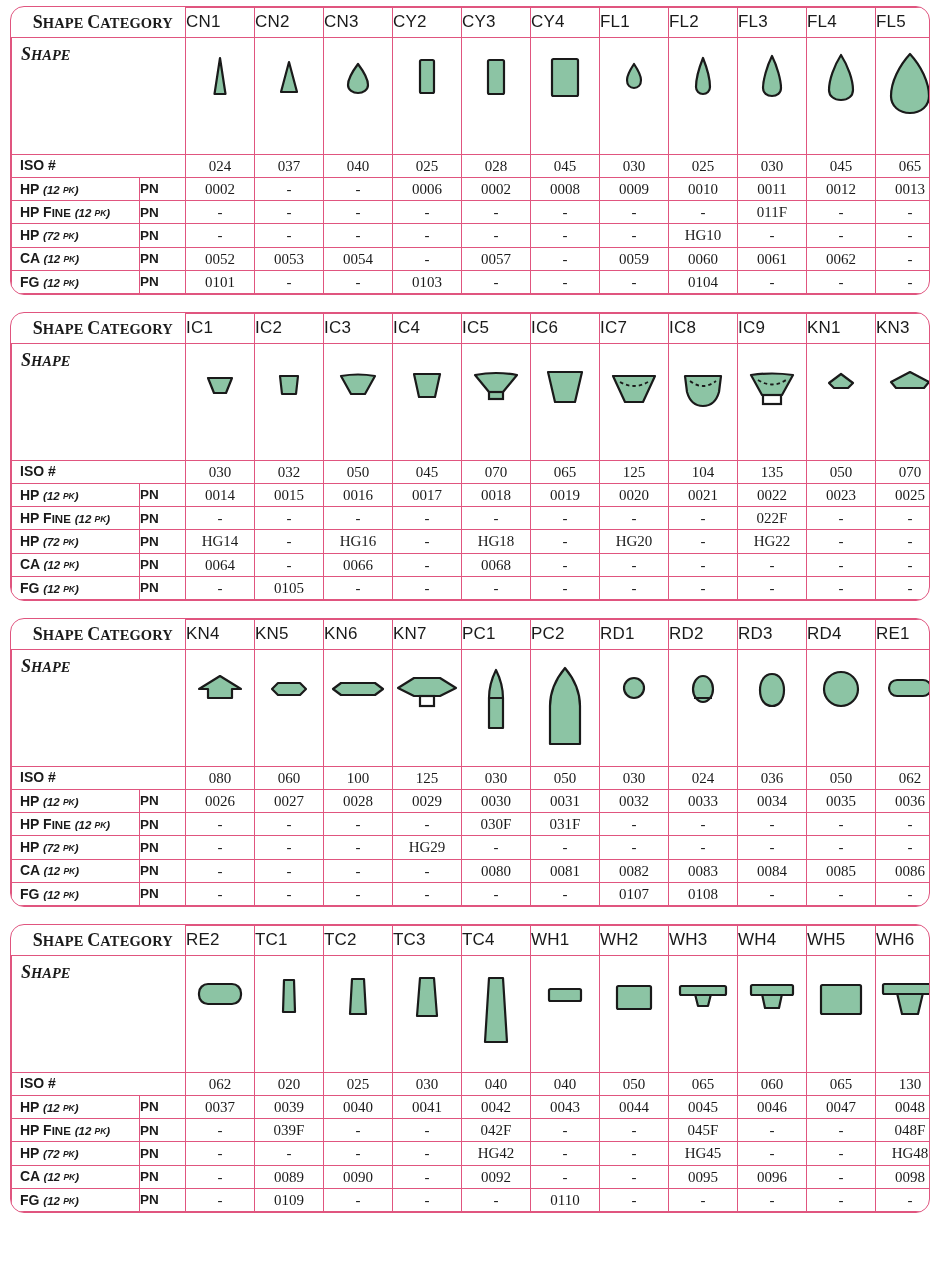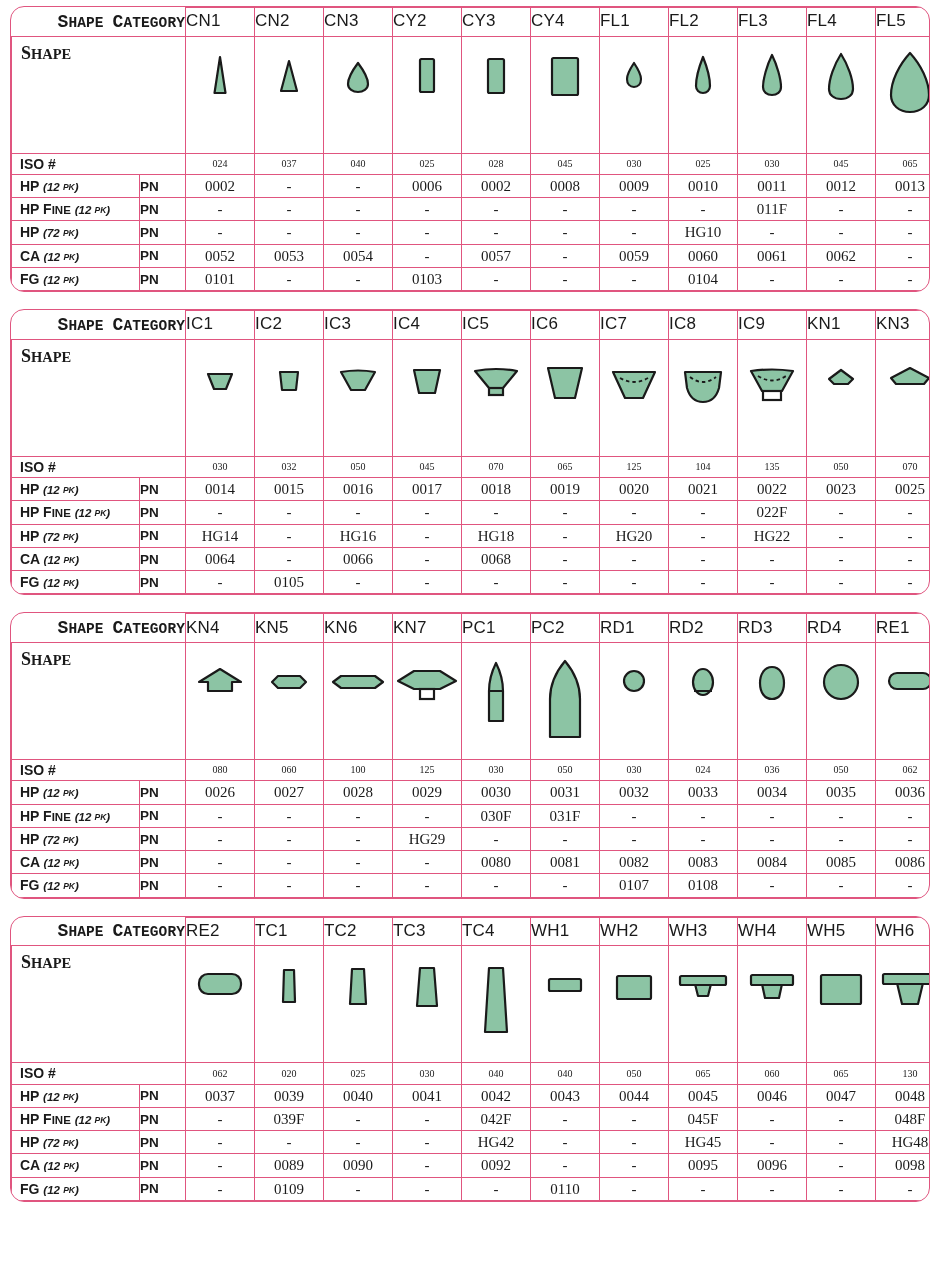--- a/index.html
+++ b/index.html
@@ -22,45 +22,46 @@
   td,th{ border:1.1px solid #e0557f; padding:0; vertical-align:middle; }
   tr:first-child td:first-child{border-top:none;border-left:none;}
 
   
   col.lbl{ width:128px; }
   col.pn{  width:46px; }
   col.dat{ width:69px; }
 
   
   .hdr-label{
-    font-family:Liberation Mono, monospace;
+    font-family:Liberation Serif, serif;
     font-weight:bold;
     font-size:14.5px;
     letter-spacing:.1px;
     padding:4px 0 4px 9px;
-    text-align:right;
+    text-align:center;
     white-space:nowrap;
   }
   .hdr-label .cap{ font-size:18px; }
   .hdr-code{
     text-align:left;
     font-size:17px;
     font-family:"Liberation Sans", sans-serif;
     padding:3px 0 4px 0;
     letter-spacing:.2px;
   }
 
   
   .shape-label{
     font-weight:bold;
     font-size:14.5px;
     padding:6px 8px 0 9px;
     text-align:left;
     vertical-align:top;
     height:110px;
+    font-style:italic;
   }
   .shape-label .cap{ font-size:18px; }
   .shape-cell{
     text-align:center;
     vertical-align:bottom;
     padding:0;
     height:110px;
   }
   .shape-cell svg{ display:block; margin:0 auto; }
 
@@ -83,21 +84,21 @@
     text-align:left;
     padding:1px 0;
   }
   .data-cell{
     text-align:center;
     font-size:15px;
     font-family:"Liberation Serif", serif;
     padding:1px 0;
     line-height:1.35;
   }
-  .iso-row .data-cell{ font-size:10px; }
+  .iso-row .data-cell{ font-size:15px; }
 </style>
 </head>
 <body>
 
 <div class="sheet">
     <div class="bur-table">
       <table>
         <colgroup>
           <col class="lbl">
           <col class="pn">

